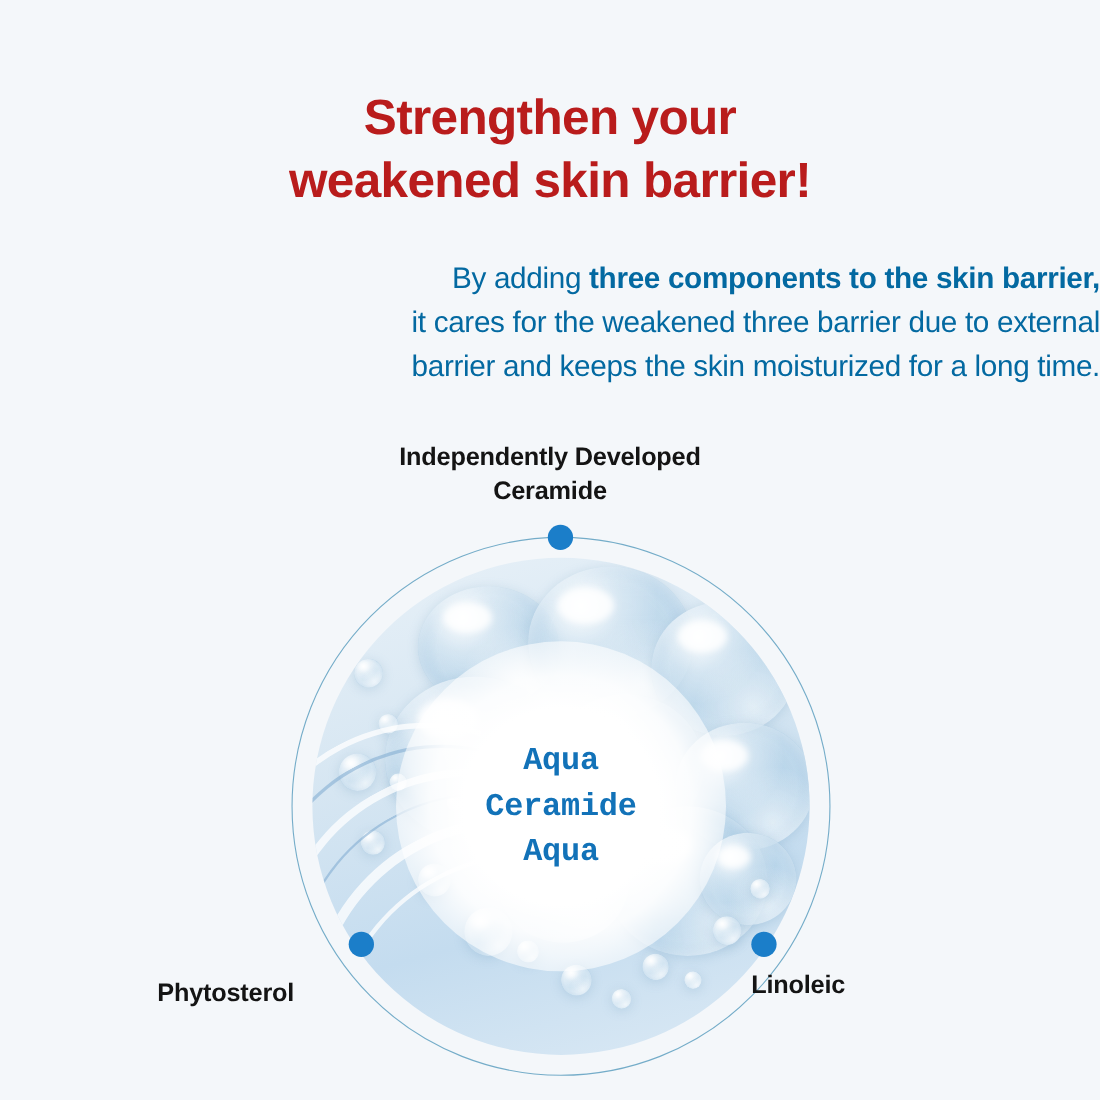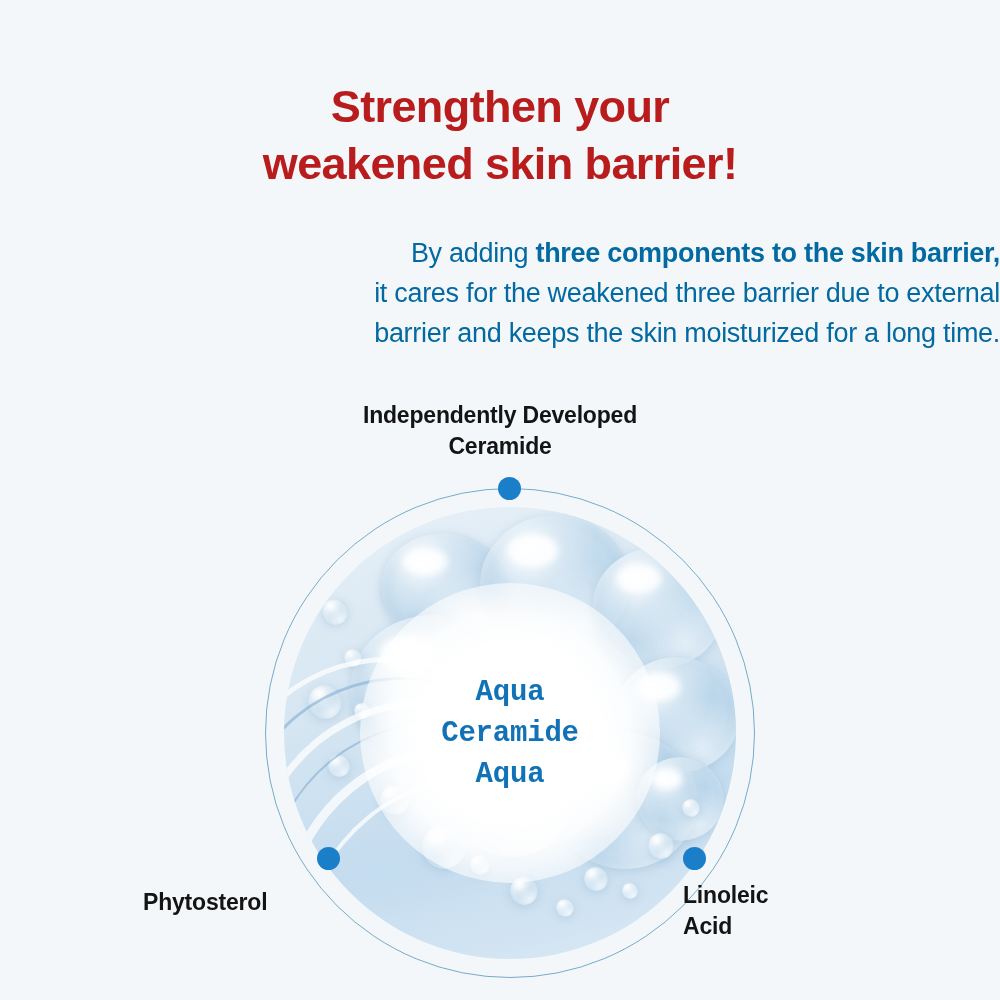--- a/index.html
+++ b/index.html
@@ -260,16 +260,15 @@
     <span>Independently Developed</span>
     <span>Ceramide</span>
   </div>
 
   <div class="node-label label-phytosterol">
     <span>Phytosterol</span>
   </div>
 
   <div class="node-label label-linoleic">
     <span>Linoleic</span>
-    <span>Acid</span>
   </div>
 
 </div>
 
 </body></html>

